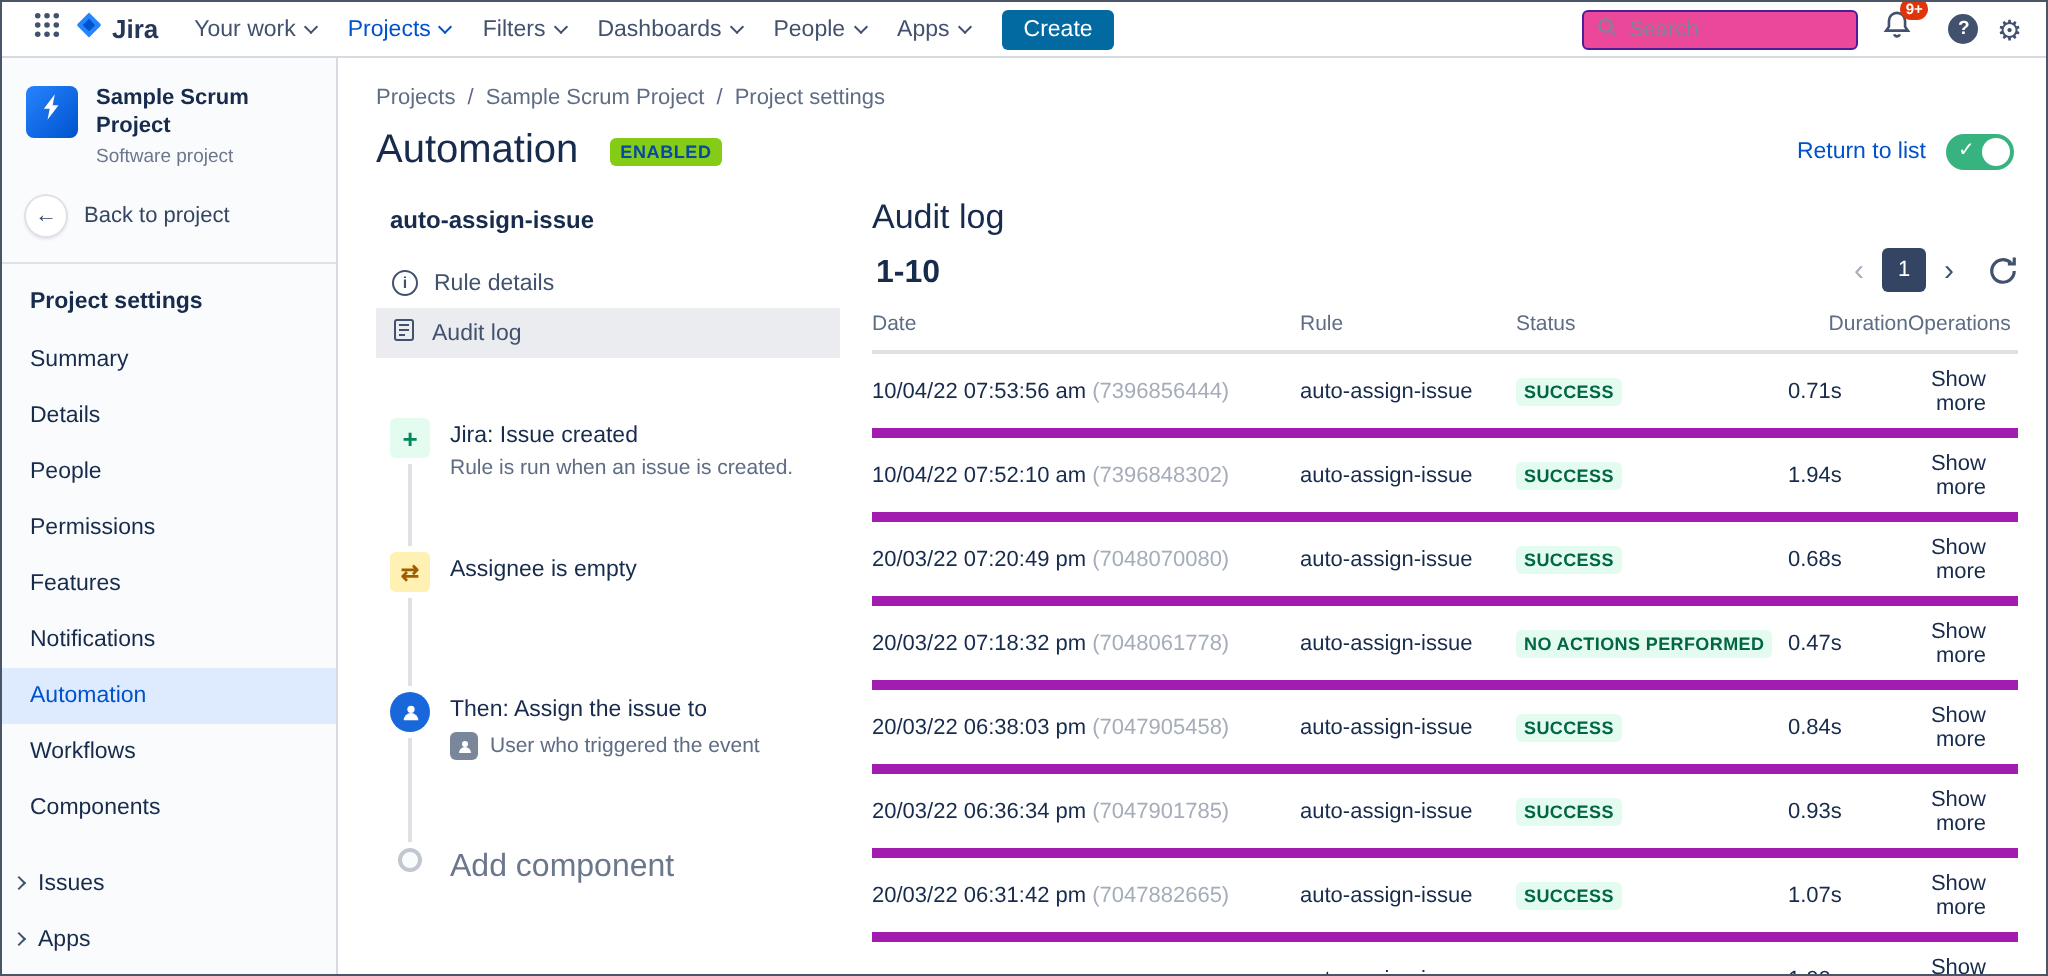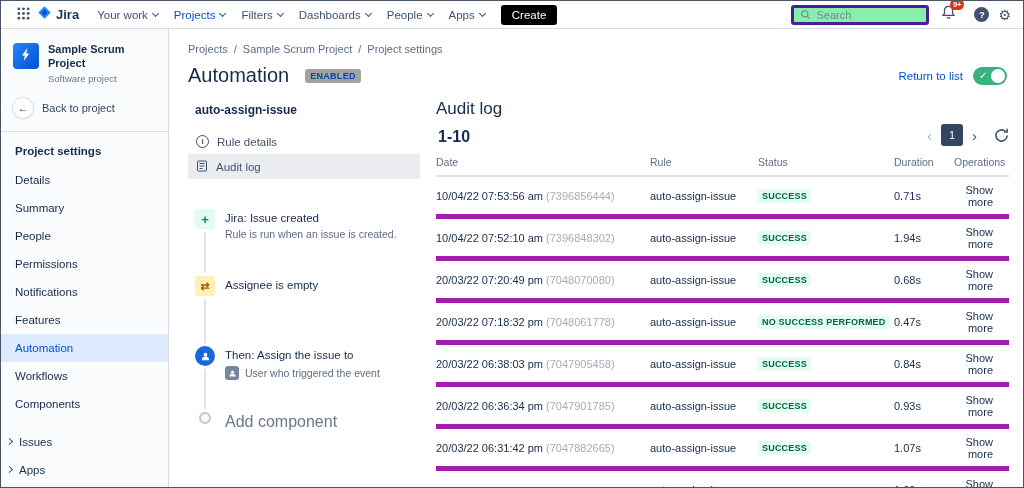--- a/index.html
+++ b/index.html
@@ -9,23 +9,23 @@
 
   
   .topnav{position:absolute;top:0;left:0;right:0;height:28px;background:#fff;border-bottom:1px solid #D5DBE1;display:flex;align-items:center;padding:0 10px;z-index:9;}
   .appswitcher{width:24px;height:22px;display:flex;align-items:center;justify-content:center;cursor:pointer;}
   .logo{display:flex;align-items:center;gap:4px;margin:0 10px 0 2px;cursor:pointer;}
   .logo-text{font-size:13px;font-weight:700;color:#253858;}
   .nav-item{display:flex;align-items:center;gap:5px;padding:0 8px;height:28px;font-size:11.5px;font-weight:500;color:#42526E;cursor:pointer;}
   .nav-item.active{color:#0052CC;}
   .chev{width:5px;height:5px;border-right:1.5px solid currentColor;border-bottom:1.5px solid currentColor;transform:rotate(45deg);display:inline-block;margin-top:-3px;}
   .chev-right{width:5px;height:5px;border-right:1.5px solid #42526E;border-bottom:1.5px solid #42526E;transform:rotate(-45deg);display:inline-block;}
-  .create-btn{background:#000000;color:#fff;font-size:11.5px;font-weight:500;padding:4px 11px;border-radius:3px;border:none;margin-left:8px;cursor:pointer;font-family:inherit;}
+  .create-btn{background:#0369a1;color:#fff;font-size:11.5px;font-weight:500;padding:4px 11px;border-radius:3px;border:none;margin-left:8px;cursor:pointer;font-family:inherit;}
   .tn-spacer{flex:1;}
-  .search-box{display:flex;align-items:center;border:3px solid #4c1d95;border-radius:3px;height:20px;width:138px;padding:0 6px;gap:5px;background:#86efac;}
+  .search-box{display:flex;align-items:center;border:1px solid #4c1d95;border-radius:3px;height:20px;width:138px;padding:0 6px;gap:5px;background:#ec4899;}
   .search-box input{border:none;outline:none;font-size:11px;width:100%;color:#172B4D;background:transparent;font-family:inherit;}
   .search-box input::placeholder{color:#7A869A;}
   .bell-wrap{position:relative;margin:0 9px 0 12px;cursor:pointer;display:flex;}
   .notif-badge{position:absolute;top:-6px;right:-8px;background:#DE350B;color:#fff;font-size:7.5px;font-weight:700;border-radius:7px;padding:1px 3px;line-height:1.2;}
   .help-circle{width:15px;height:15px;border-radius:50%;background:#42526E;color:#fff;font-size:9.5px;font-weight:700;display:flex;align-items:center;justify-content:center;margin:0 9px;cursor:pointer;}
   .gear{font-size:14px;color:#42526E;margin-right:2px;cursor:pointer;line-height:1;}
 
   
   .sidebar{position:absolute;top:28px;left:0;bottom:0;width:168px;background:#FAFBFC;border-right:1px solid #D5DBE1;}
   .project-head{display:flex;gap:9px;padding:14px 10px 8px 12px;align-items:flex-start;}
@@ -40,21 +40,21 @@
   .side-item.selected{background:#DEEBFF;color:#0052CC;font-weight:500;}
   .expand-group{margin-top:10px;}
   .side-item.expand{padding-left:6px;gap:7px;}
 
   
   .main{position:absolute;top:28px;left:169px;right:0;bottom:0;background:#fff;overflow:hidden;}
   .breadcrumb{padding:14px 0 0 18px;font-size:11px;color:#5E6C84;display:flex;gap:6px;align-items:center;}
   .bc-link{cursor:pointer;}
   .page-head{display:flex;align-items:center;padding:9px 16px 0 18px;}
   .page-title{font-size:20px;font-weight:500;color:#172B4D;}
-  .enabled-badge{margin-left:16px;background:#a3a3a3;color:#0747A6;font-size:9px;font-weight:700;padding:2px 5px;border-radius:3px;letter-spacing:.3px;}
+  .enabled-badge{margin-left:16px;background:#84cc16;color:#0747A6;font-size:9px;font-weight:700;padding:2px 5px;border-radius:3px;letter-spacing:.3px;}
   .head-right{margin-left:auto;display:flex;align-items:center;gap:10px;}
   .return-link{color:#0052CC;font-size:11.5px;cursor:pointer;}
   .toggle{width:34px;height:18px;border-radius:10px;background:#36B37E;position:relative;cursor:pointer;flex:none;}
   .toggle-check{position:absolute;left:6px;top:2px;color:#fff;font-size:10px;line-height:14px;}
   .toggle-knob{position:absolute;right:2px;top:2px;width:14px;height:14px;background:#fff;border-radius:50%;}
 
   .content{display:flex;padding:10px 14px 0 18px;}
   .rule-panel{width:232px;flex:none;}
   .rule-name{font-size:12px;font-weight:700;padding:6px 0 12px 7px;}
   .rule-menu-item{display:flex;align-items:center;gap:8px;height:25px;padding:0 8px;font-size:11.5px;color:#42526E;cursor:pointer;}
@@ -67,37 +67,37 @@
   .step-icon{width:20px;height:20px;flex:none;display:flex;align-items:center;justify-content:center;border-radius:3px;position:relative;z-index:1;box-shadow:0 0 0 3px #FFF;}
   .icon-when{background:#E3FCEF;color:#00875A;font-weight:700;font-size:13px;}
   .icon-cond{background:#FFF0B3;color:#9E5E00;font-size:11px;font-weight:700;}
   .icon-then{background:#1868DB;border-radius:50%;}
   .icon-add-wrap{width:20px;display:flex;justify-content:center;position:relative;z-index:1;}
   .icon-add{width:12px;height:12px;border:2px solid #C1C7D0;border-radius:50%;background:#FAFBFC;box-shadow:0 0 0 3px #fff;}
   .step-title{font-size:11.5px;color:#172B4D;padding-top:3px;}
   .step-sub{font-size:10.5px;color:#5E6C84;margin-top:4px;}
   .step-sub-row{display:flex;align-items:center;gap:6px;margin-top:5px;}
   .mini-avatar{width:14px;height:14px;border-radius:3px;background:#7A869A;display:inline-flex;align-items:center;justify-content:center;flex:none;}
-  .s-gap1{margin-bottom:36px;} .s-gap2{margin-bottom:50px;} .s-gap3{margin-bottom:32px;}
+  .s-gap1{margin-bottom:36px;} .s-gap2{margin-bottom:50px;} .s-gap3{margin-bottom:44px;}
   .step-title-gray{font-size:16px;color:#6B778C;padding-top:1px;}
 
   
   .audit-panel{flex:1;min-width:0;padding-left:16px;}
   .audit-head{display:flex;align-items:flex-end;justify-content:space-between;margin-top:2px;}
   .audit-title{font-size:17px;font-weight:500;color:#172B4D;}
   .audit-range{font-size:16px;font-weight:700;margin:9px 0 10px 2px;}
   .pagination{display:flex;align-items:center;gap:9px;margin-bottom:10px;}
   .pg-prev{color:#A5ADBA;font-size:15px;cursor:default;line-height:1;}
   .pg-next{color:#42526E;font-size:15px;cursor:pointer;line-height:1;}
   .pg-current{width:22px;height:22px;background:#344563;color:#fff;font-size:11px;border-radius:3px;display:flex;align-items:center;justify-content:center;cursor:pointer;}
   .refresh-btn{margin-left:8px;display:flex;cursor:pointer;}
   table{width:100%;border-collapse:collapse;table-layout:fixed;}
   th{font-size:10.5px;color:#5E6C84;text-align:left;font-weight:500;padding:0 0 7px;border-bottom:2px solid #DFE1E6;}
   td{font-size:11px;padding:7px 0 6px;border-bottom:5px solid #a21caf;color:#172B4D;vertical-align:middle;}
-  th.c-date{width:214px;} th.c-rule{width:108px;margin-top:29px;} th.c-status{width:136px;} th.c-dur{width:60px;}
+  th.c-date{width:214px;} th.c-rule{width:108px;margin-top:29px;} th.c-status{width:136px;} th.c-dur{width:60px;text-align:right;}
   th.c-ops,td.c-ops{text-align:right;padding-right:16px;}
   .row-id{color:#A5ADBA;}
   .status-badge{display:inline-block;font-size:9px;font-weight:700;padding:2px 4px;border-radius:3px;letter-spacing:.2px;}
   .status-badge.success{background:#E3FCEF;color:#006644;}
   .show-more{cursor:pointer;color:#172B4D;}
 </style>
 </head>
 <body>
 
 <div id="frame">
@@ -195,36 +195,36 @@
         <div class="project-type">Software project</div>
       </div>
     </div>
     <div class="back-row">
       <span class="back-circle">←</span>
       <span class="back-label">Back to project</span>
     </div>
     <div class="section-title">Project settings</div>
     <div id="side-list">
         <div class="side-item">
+    <span>Summary</span>
+  </div>
+        <div class="side-item">
     <span>Details</span>
   </div>
         <div class="side-item">
-    <span>Summary</span>
-  </div>
-        <div class="side-item">
     <span>People</span>
   </div>
         <div class="side-item">
     <span>Permissions</span>
   </div>
         <div class="side-item">
+    <span>Features</span>
+  </div>
+        <div class="side-item">
     <span>Notifications</span>
-  </div>
-        <div class="side-item">
-    <span>Features</span>
   </div>
         <div class="side-item selected">
     <span>Automation</span>
   </div>
         <div class="side-item">
     <span>Workflows</span>
   </div>
         <div class="side-item">
     <span>Components</span>
   </div>
@@ -378,21 +378,21 @@
               <tr>
     <td><span>20/03/22 07:20:49 pm</span> <span class="row-id">(7048070080)</span></td>
     <td>auto-assign-issue</td>
     <td><span class="status-badge success">SUCCESS</span></td>
     <td>0.68s</td>
     <td class="c-ops"><span class="show-more">Show more</span></td>
   </tr>
               <tr>
     <td><span>20/03/22 07:18:32 pm</span> <span class="row-id">(7048061778)</span></td>
     <td>auto-assign-issue</td>
-    <td><span class="status-badge success">NO SUCCESS PERFORMED</span></td>
+    <td><span class="status-badge success">NO ACTIONS PERFORMED</span></td>
     <td>0.47s</td>
     <td class="c-ops"><span class="show-more">Show more</span></td>
   </tr>
               <tr>
     <td><span>20/03/22 06:38:03 pm</span> <span class="row-id">(7047905458)</span></td>
     <td>auto-assign-issue</td>
     <td><span class="status-badge success">SUCCESS</span></td>
     <td>0.84s</td>
     <td class="c-ops"><span class="show-more">Show more</span></td>
   </tr>

